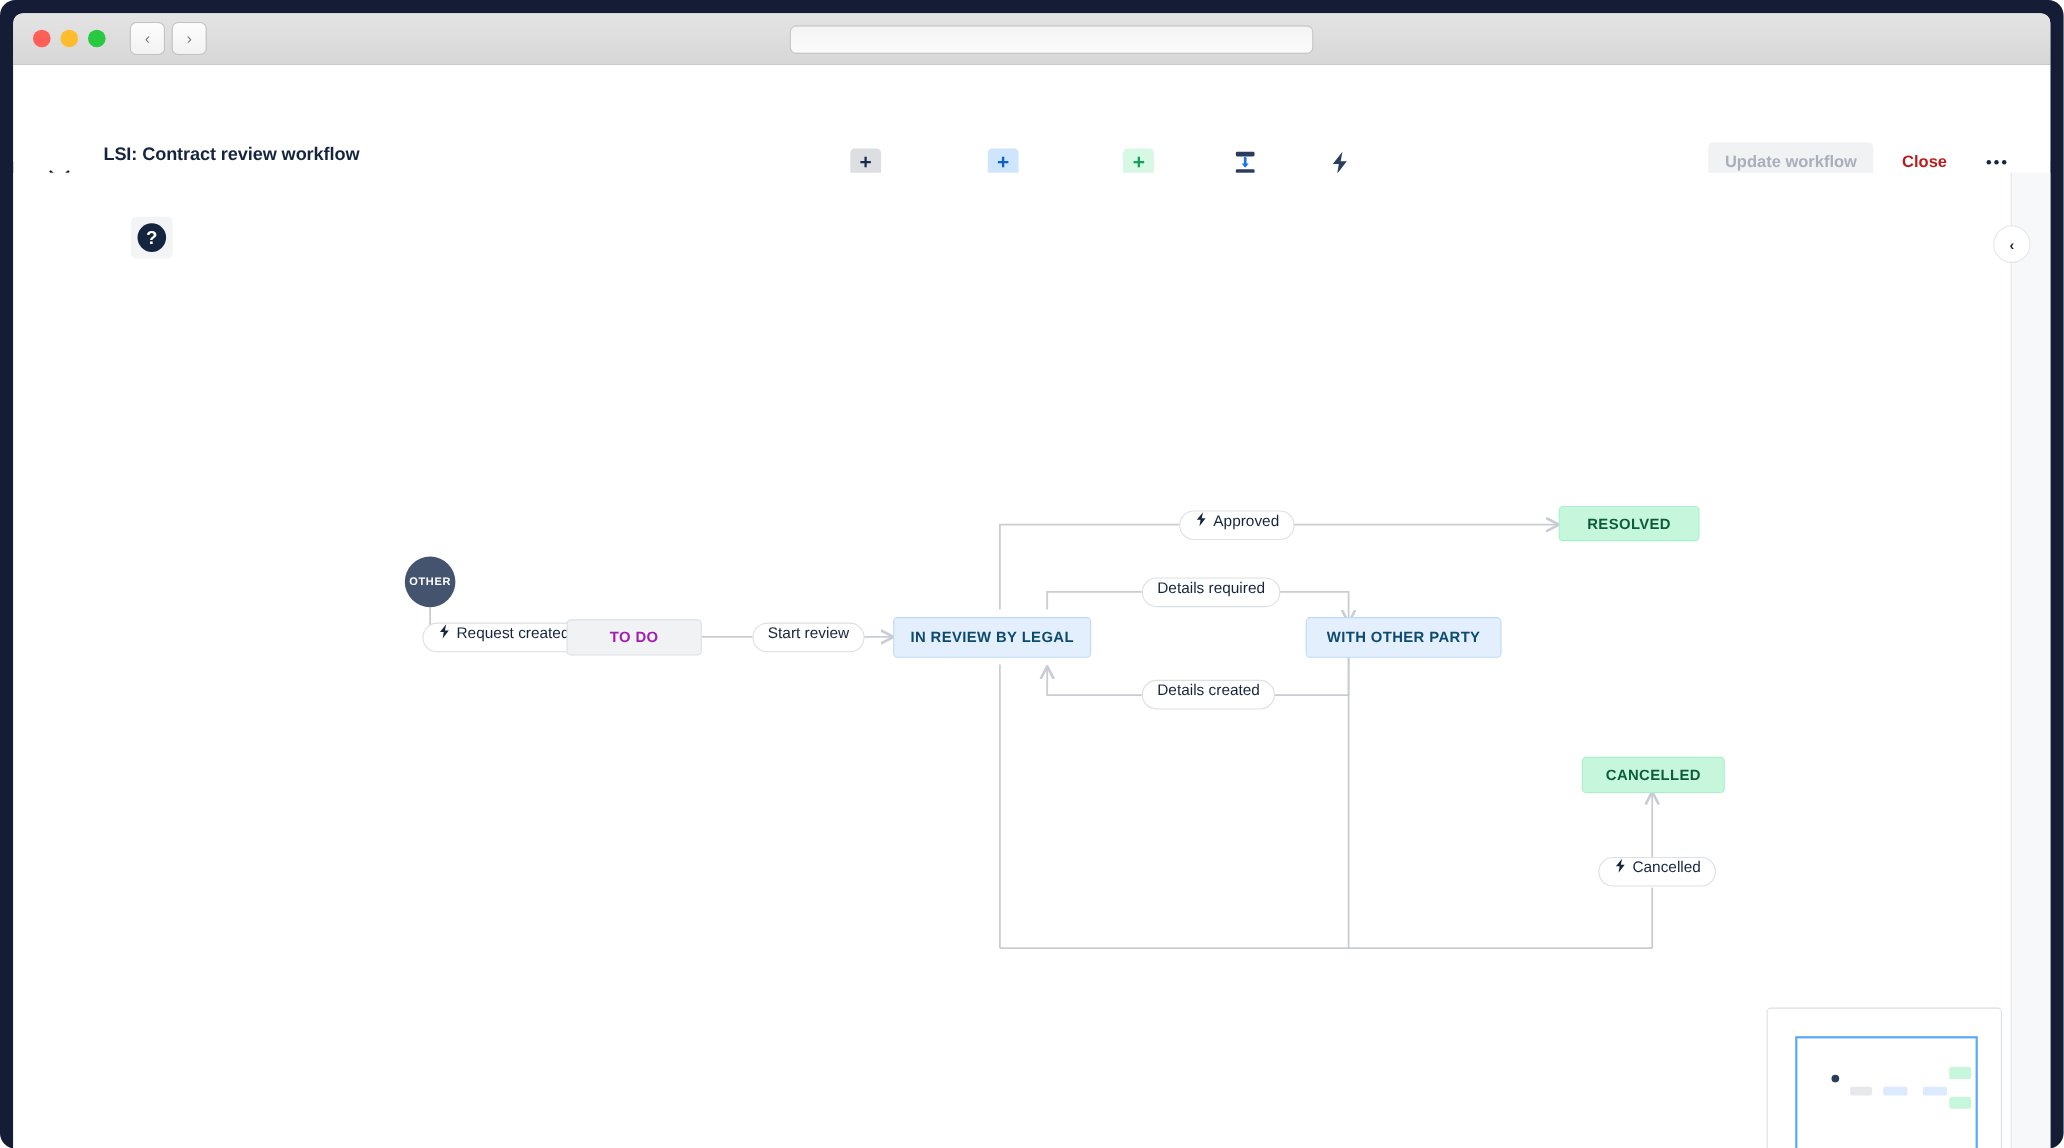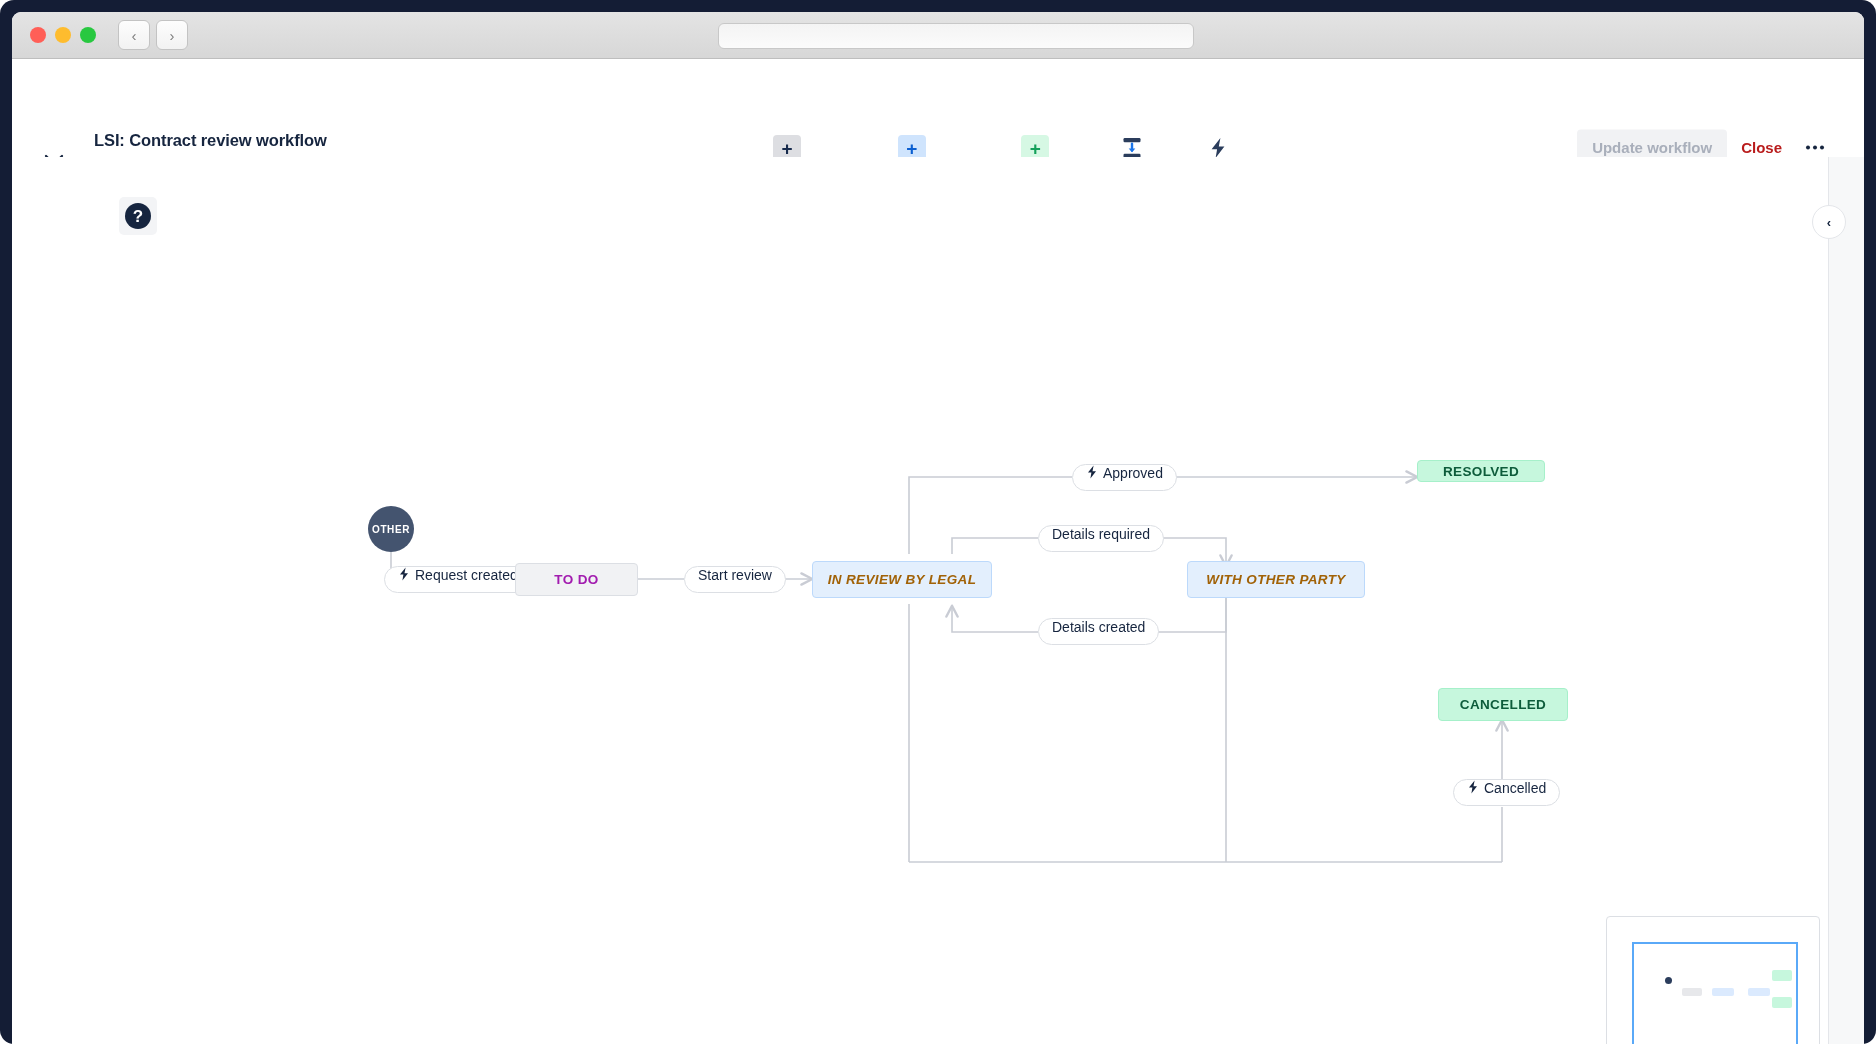--- a/index.html
+++ b/index.html
@@ -148,21 +148,21 @@
     white-space: nowrap;
   }
 
   
   #header-actions {
     position: absolute;
     right: 30px; top: 88px;
     transform: translateY(-50%);
     display: flex;
     align-items: flex-end;
-    gap: 0;
+    gap: 12px;
   }
 
   #update-workflow-btn {
     padding: 9px 15px;
     background: #f1f2f4;
     border: none; border-radius: 4px;
     font-family: inherit;
     font-size: 15px;
     font-weight: bold;
     color: #a9afbb;
@@ -256,22 +256,21 @@
     white-space: nowrap;
   }
   .status-todo {
     background: #f1f2f4;
     border: 1px solid #dcdfe4;
     color: #a21caf;
   }
   .status-inprogress {
     background: #e3effd;
     border: 1px solid #bcd9fb;
-    color: #a16207;
-    font-style: italic;
+    color: #0c4a6e;
   }
   .status-done {
     background: #c6f7dd;
     border: 1px solid #a6f0ca;
     color: #0d5c3b;
   }
 
   .transition-pill {
     display: flex;
     align-items: flex-start;
@@ -508,21 +507,21 @@
 
       <div class="node transition-pill" style="left:1060px; top:307px;">
         <span class="bolt">
           <svg width="12" height="14" viewBox="0 0 12 14" aria-hidden="true">
             <path d="M7.6 0.6 L2 7.6 H5.4 L4.4 13.4 L10 6.2 H6.5 Z" fill="#16253f"></path>
           </svg>
         </span>
         <span>Approved</span>
       </div>
 
-      <div class="node status-box status-done" style="left:1405px; top:303px; width:128px; height:22px;">
+      <div class="node status-box status-done" style="left:1405px; top:303px; width:128px; height:32px;">
         <span>RESOLVED</span>
       </div>
 
       <div class="node transition-pill" style="left:1026px; top:368px;">
         <span>Details required</span>
       </div>
 
       <div class="node transition-pill" style="left:1026px; top:461px;">
         <span>Details created</span>
       </div>

